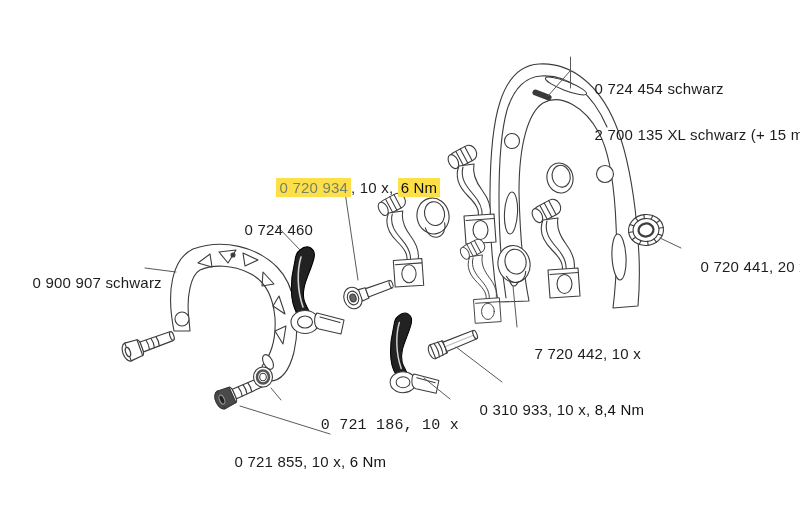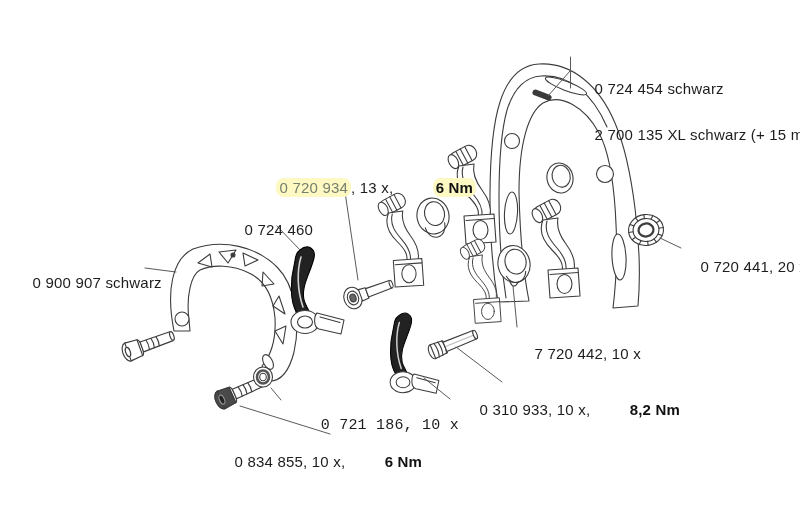--- a/index.html
+++ b/index.html
@@ -5,22 +5,22 @@
   html,body{margin:0;padding:0;background:#fff;}
   #stage{
     position:relative;width:800px;height:520px;background:#fff;overflow:hidden;
     font-family:"Liberation Sans", sans-serif;color:#1d1d1d;
   }
   #drawing{position:absolute;left:0;top:0;}
   .lbl{
     position:absolute;font-size:15px;line-height:17px;white-space:pre;
     color:#1d1d1d;letter-spacing:0.2px;
   }
-  .lbl .b{font-weight:bold;color:#111;margin-left:35px;}
-  .hl{background:#fef9c3;padding:1px 3px;border-radius:8px;}
+  .lbl .b{font-weight:normal;color:#111;}
+  .hl{background:#fde047;padding:1px 3px;}
   .hl-part{color:#76806e;}
   .two-line{line-height:23px;}
 </style>
 </head>
 <body>
 
 <div id="stage">
 
   <svg id="drawing" width="800" height="520" viewBox="0 0 800 520" fill="#fff" stroke="#3c3c3c" stroke-width="1.1" stroke-linejoin="round" stroke-linecap="round">
 
@@ -163,45 +163,45 @@
       <line x1="240" y1="406" x2="330" y2="434"></line>
     </g>
   </svg>
 
   <div class="lbl two-line" style="left:577px;top:54px;">
     <span>0 724 454 schwarz</span><br>
     <span>2 700 135 XL schwarz (+ 15 mm)</span>
   </div>
 
   <div class="lbl" style="left:259px;top:162px;">
-    <span class="hl hl-part">0 720 934</span><span>, 13 x, </span><span class="hl b">6 Nm</span>
+    <span class="hl hl-part">0 720 934</span><span>, 10 x, </span><span class="hl b">6 Nm</span>
   </div>
 
   <div class="lbl" style="left:227px;top:204px;">
     <span>0 724 460</span>
   </div>
 
   <div class="lbl" style="left:15px;top:257px;">
     <span>0 900 907 schwarz</span>
   </div>
 
   <div class="lbl" style="left:683px;top:241px;">
     <span>0 720 441, 20 x</span>
   </div>
 
   <div class="lbl" style="left:517px;top:328px;">
     <span>7 720 442, 10 x</span>
   </div>
 
   <div class="lbl" style="left:462px;top:384px;">
-    <span>0 310 933, 10 x, </span><span class="b">8,2 Nm</span>
+    <span>0 310 933, 10 x, </span><span class="b">8,4 Nm</span>
   </div>
 
 
   <div class="lbl" style="left:284px;top:400px;font-family:Liberation Mono, monospace;">
     <span>0 721 186, 10 x</span>
   </div>
 
   <div class="lbl" style="left:217px;top:436px;">
-    <span>0 834 855, 10 x, </span><span class="b">6 Nm</span>
+    <span>0 721 855, 10 x, </span><span class="b">6 Nm</span>
   </div>
 
 </div>
 
 </body></html>

